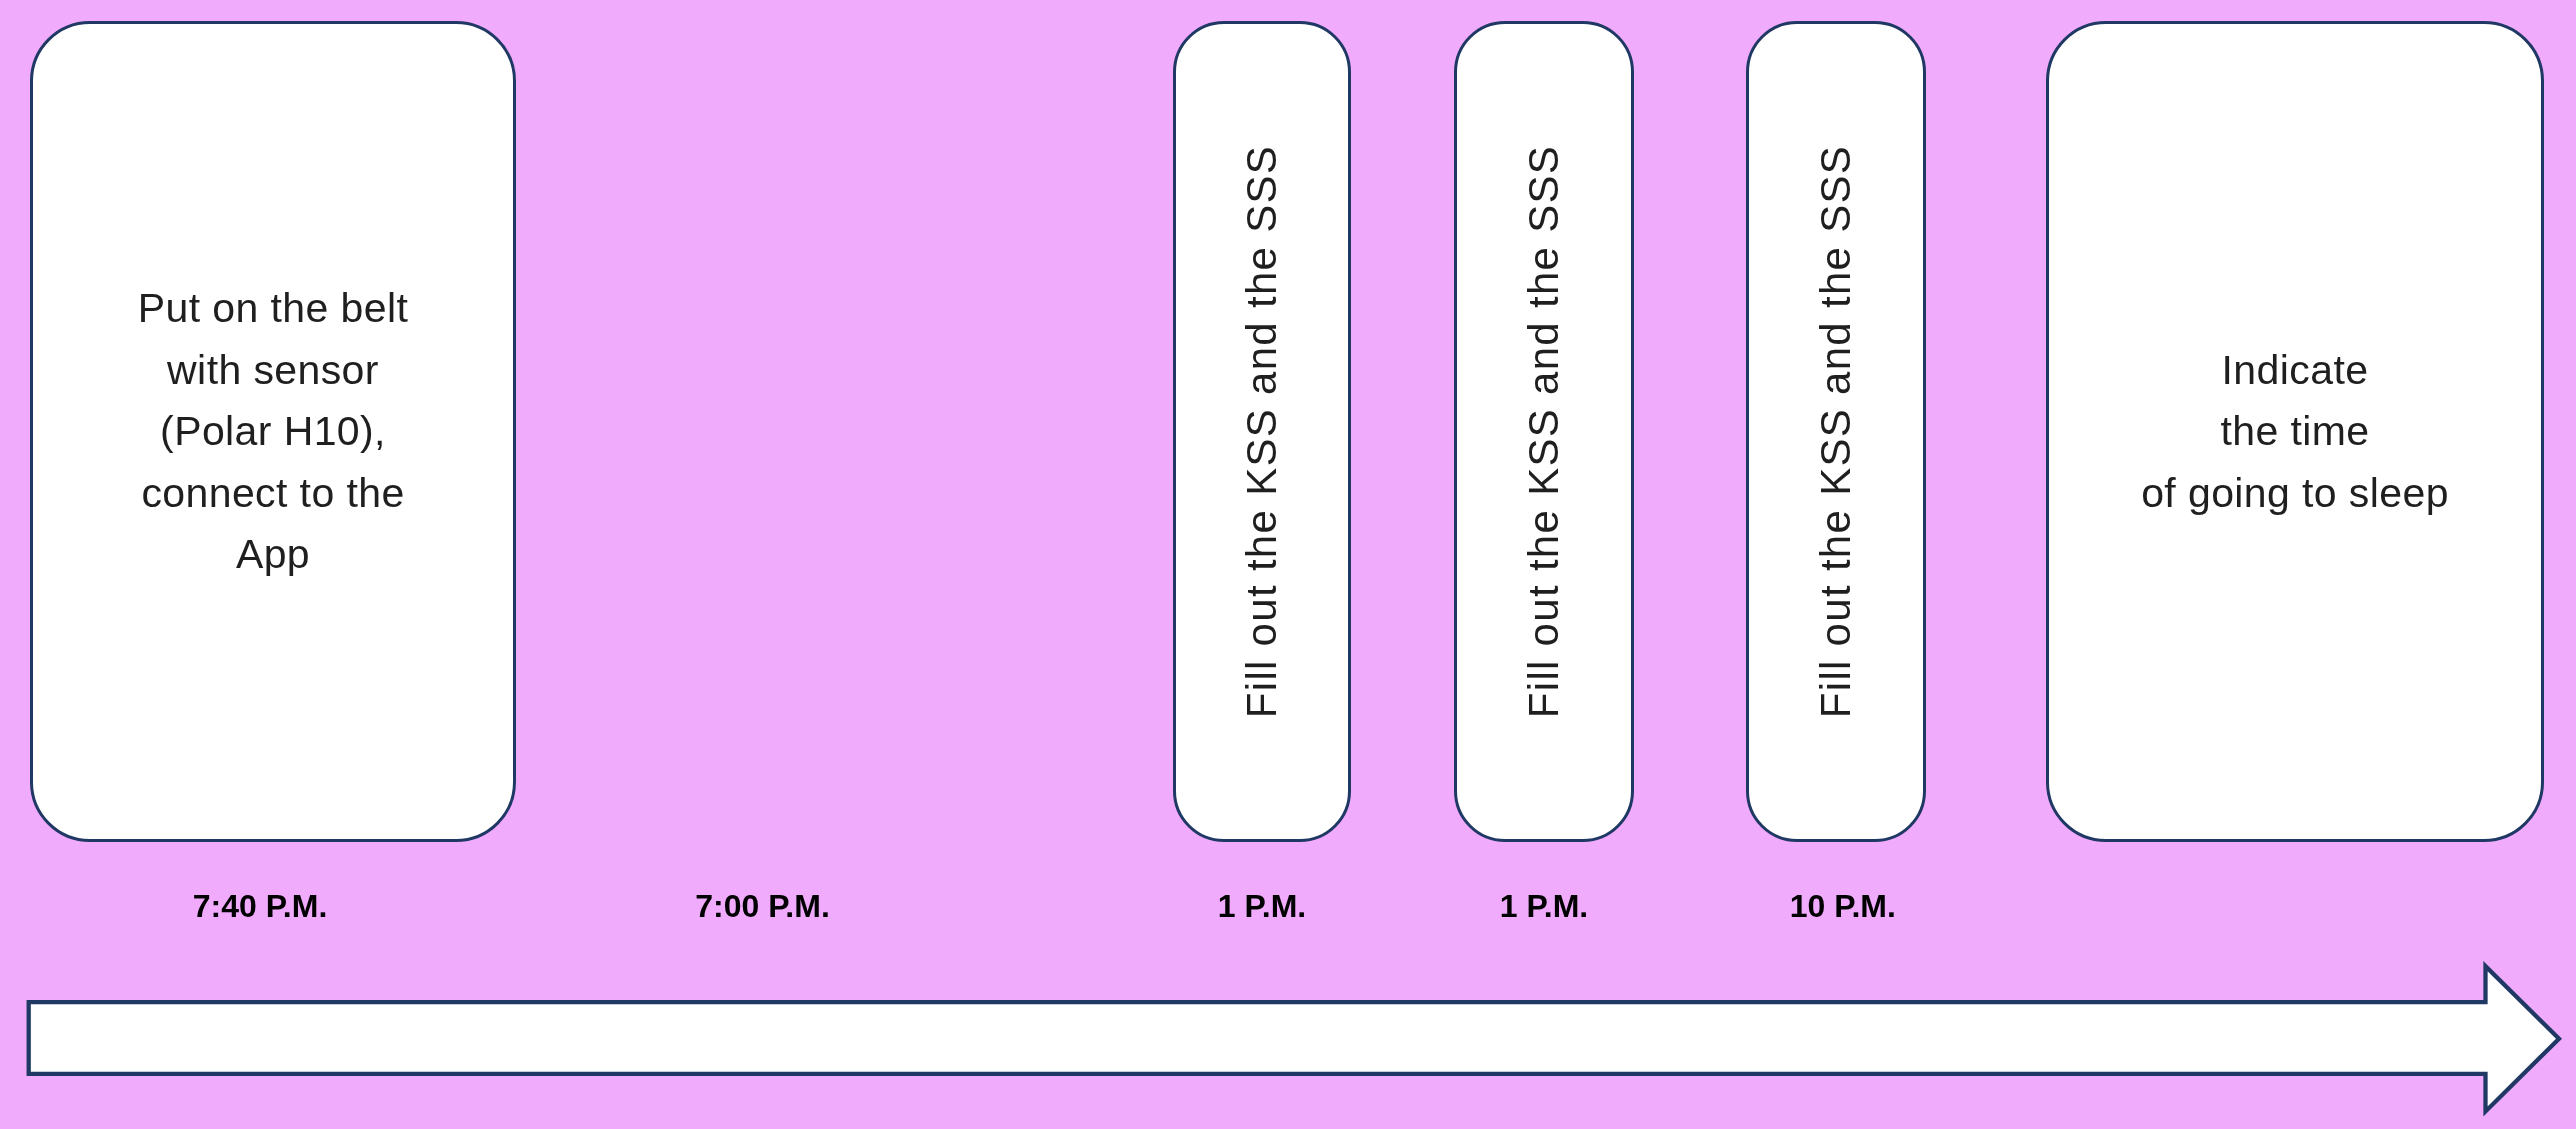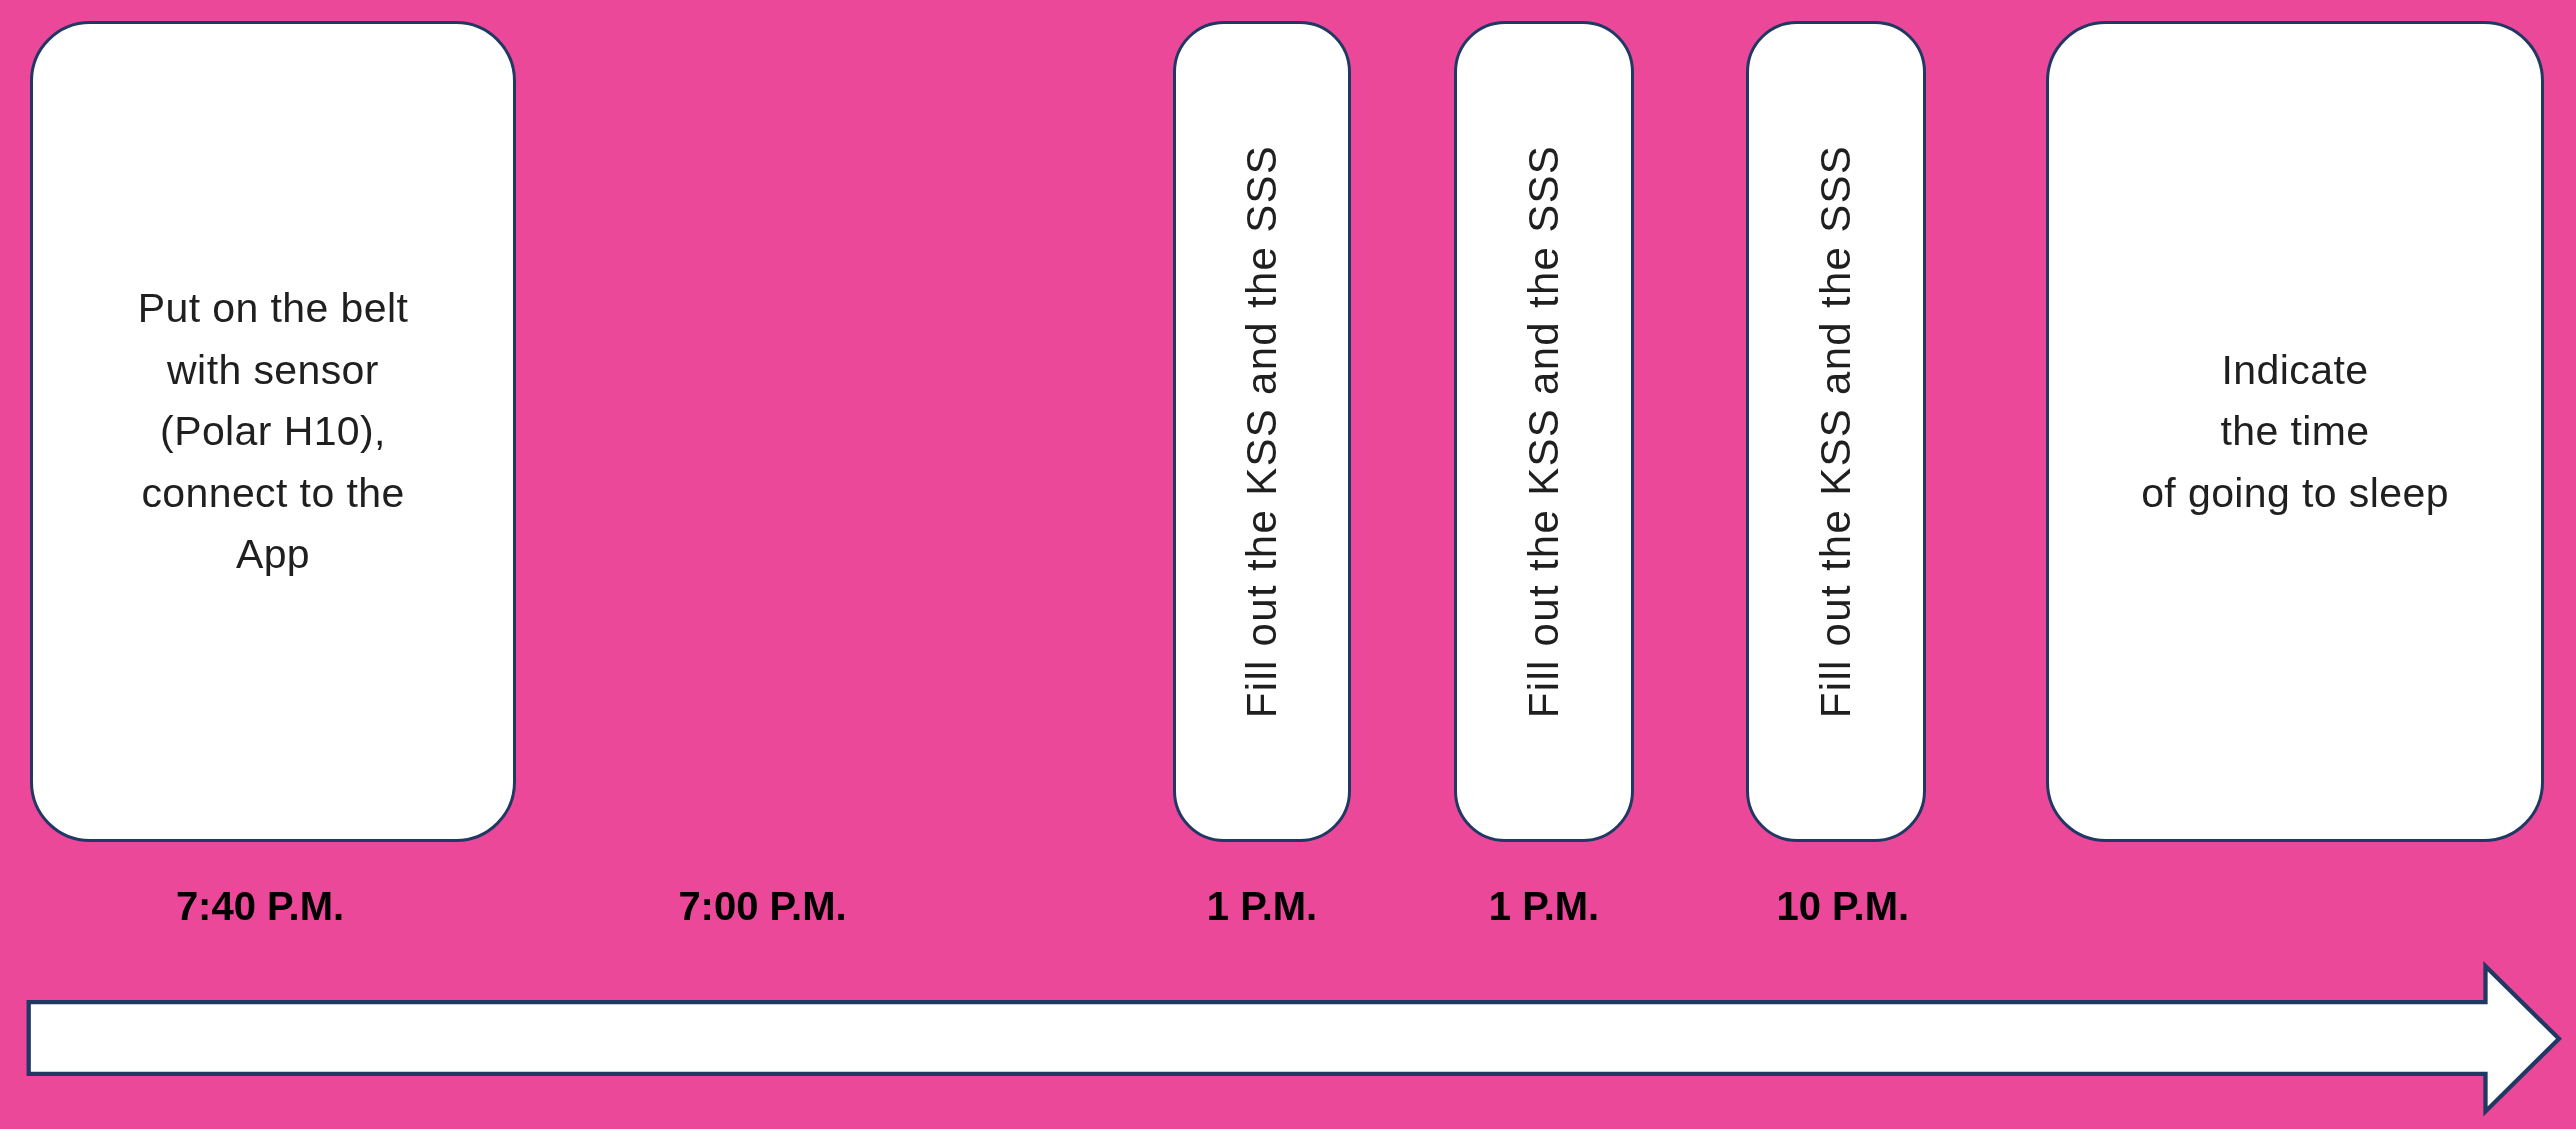--- a/index.html
+++ b/index.html
@@ -7,21 +7,21 @@
     --box-fill:#ffffff;
     --step-text:#1f1f1f;
     --time-text:#000000;
   }
   *{margin:0;padding:0;box-sizing:border-box;}
   html,body{background:#ffffff;}
   .canvas{
     position:relative;
     width:2576px;
     height:1130px;
-    background:#ec4899;
+    background:#f0abfc;
     overflow:hidden;
     font-family:"Liberation Sans", sans-serif;
   }
   .box{
     position:absolute;
     top:21.4px;
     height:821px;
     background:var(--box-fill,#fff);
     border:3px solid var(--outline,#203864);
     border-radius:60px;
@@ -52,21 +52,21 @@
     letter-spacing:1.3px;
   }
   .time-label{
     position:absolute;
     top:874px;
     height:65px;
     display:flex;
     align-items:center;
     justify-content:center;
     font-weight:bold;
-    font-size:40px;
+    font-size:32px;
     letter-spacing:0px;
     color:var(--time-text,#000);
     white-space:nowrap;
   }
   .label-1{left:30px;  width:486px; transform:translateX(-13px);}
   .label-2{left:552px; width:545px; transform:translateX(-62px);}
   .label-3{left:1173px;width:178px;}
   .label-4{left:1454px;width:180px;}
   .label-5{left:1746px;width:180px; transform:translateX(6.8px);}
   .label-6{left:2004px;width:498px; transform:translateX(15.4px);}

